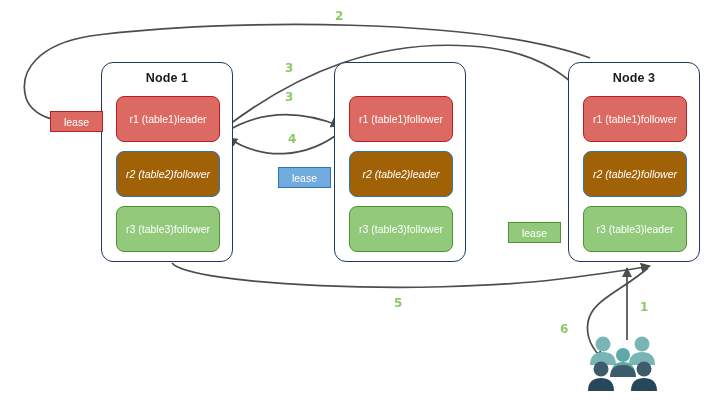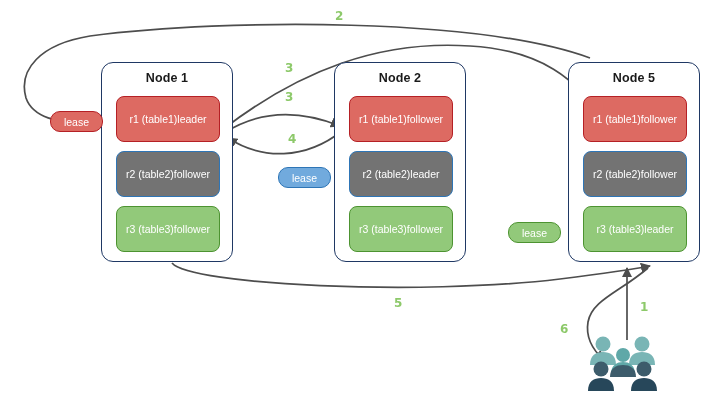--- a/index.html
+++ b/index.html
@@ -52,27 +52,27 @@
     display: flex;
     flex-direction: row;
     align-items: center;
     justify-content: center;
     color: #ffffff;
     font-size: 10.5px;
     line-height: 13px;
     text-align: center;
   }
   .rep-red   { background: #dd6a62; border: 1.6px solid #b52025; }
-  .rep-blue  { background: #737373; border: 1.6px solid #2e75b6; }
+  .rep-blue  { background: #a16207; border: 1.6px solid #2e75b6; font-style: italic; }
   .rep-green { background: #92c97a; border: 1.6px solid #4d9331; justify-content: center; }
 
   .lease {
     position: absolute;
     box-sizing: border-box;
-    border-radius: 10px;
+    border-radius: 0;
     display: flex;
     align-items: center;
     justify-content: center;
     color: #ffffff;
     font-size: 10.5px;
     height: 21px;
   }
   .lease-red   { background: #dd6a62; border: 1.6px solid #b52025; }
   .lease-blue  { background: #71aadd; border: 1.6px solid #2e75b6; }
   .lease-green { background: #92c97a; border: 1.6px solid #4d9331; }
@@ -125,37 +125,36 @@
       <span>r2 (table2)</span>
       <span>follower</span>
     </div>
     <div class="replica rep-green" style="top:143px;">
       <span>r3 (table3)</span>
       <span>follower</span>
     </div>
   </div>
 
   <div class="node" style="left:334px; top:62px; width:132px; height:200px;">
-    <div class="node-title">Node 2</div>
     <div class="replica rep-red" style="top:33px;">
       <span>r1 (table1)</span>
       <span>follower</span>
     </div>
     <div class="replica rep-blue" style="top:88px;">
       <span>r2 (table2)</span>
       <span>leader</span>
     </div>
     <div class="replica rep-green" style="top:143px;">
       <span>r3 (table3)</span>
       <span>follower</span>
     </div>
   </div>
 
   <div class="node" style="left:568px; top:62px; width:132px; height:200px;">
-    <div class="node-title">Node 5</div>
+    <div class="node-title">Node 3</div>
     <div class="replica rep-red" style="top:33px;">
       <span>r1 (table1)</span>
       <span>follower</span>
     </div>
     <div class="replica rep-blue" style="top:88px;">
       <span>r2 (table2)</span>
       <span>follower</span>
     </div>
     <div class="replica rep-green" style="top:143px;">
       <span>r3 (table3)</span>

